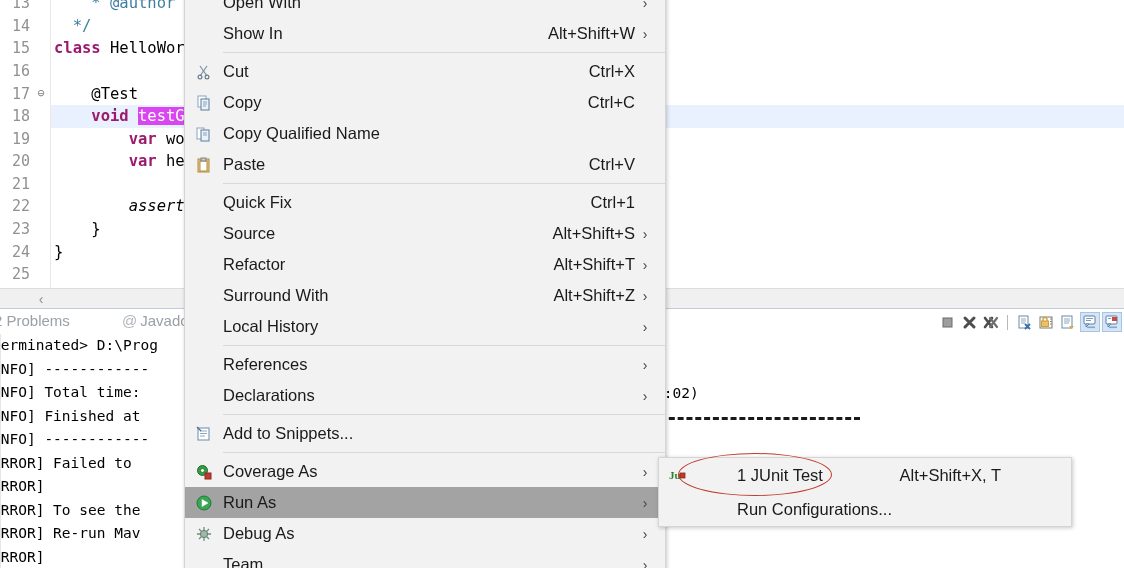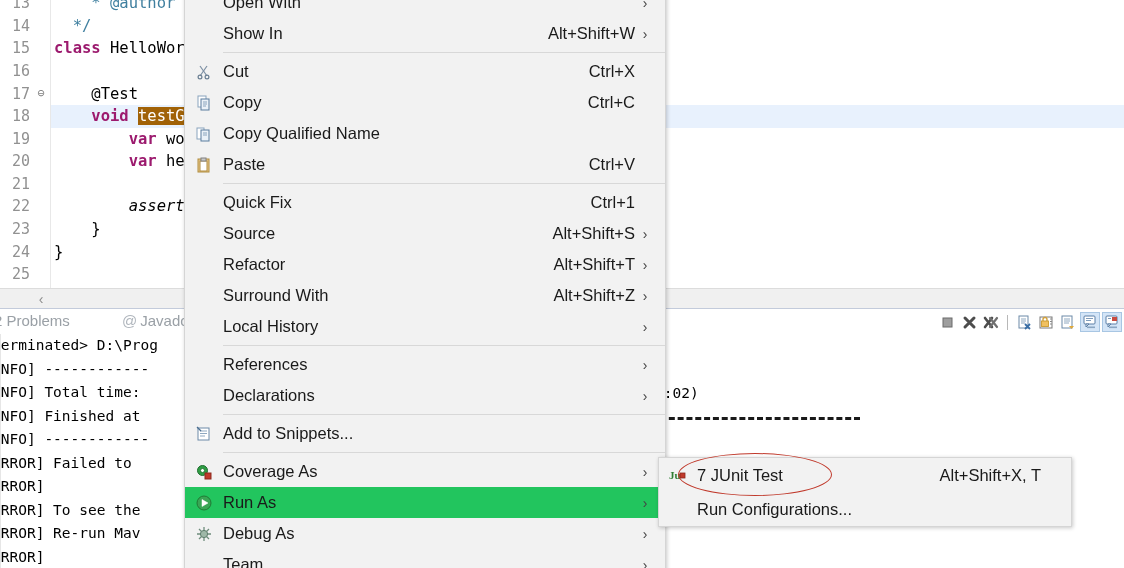--- a/index.html
+++ b/index.html
@@ -56,21 +56,21 @@
     position: absolute;
     left: 50px; top: 0; bottom: 0;
     width: 1px;
     background: #e8e8e8;
   }
   .code-txt { display: inline-block; padding-left: 6px; }
   .kw { color: #9c1a6e; font-weight: bold; margin-top: 20px; }
   .cmt { color: #3f7f9f; }
   .plain { color: #000000; margin-top: 12px; }
   .ital { color: #000000; font-style: italic; }
-  .sel { background: #a16207; color: #ffffff; }
+  .sel { background: #d946ef; color: #ffffff; }
   .line-hl {
     position: absolute;
     left: 51px; top: 0;
     width: 1073px; height: 22.6px;
     background: #e8f1fd;
   }
 
   
   #editor-hscroll {
     position: absolute;
@@ -177,21 +177,21 @@
     color: #1a1a1a;
     z-index: 50;
   }
   .mi {
     position: relative;
     height: 31px;
     display: flex;
     align-items: center;
     padding: 0 10px 0 0;
   }
-  .mi.highlight { background: #22c55e; }
+  .mi.highlight { background: #a3a3a3; }
   .mi-icon {
     width: 38px;
     min-width: 38px;
     display: flex;
     align-items: center;
     justify-content: center;
     height: 31px;
   }
   .mi-label { flex: 1; white-space: nowrap; }
   .mi-accel {
@@ -218,21 +218,21 @@
     position: absolute;
     left: 658px; top: 457px;
     width: 412px;
     background: #f2f2f2;
     border: 1px solid #d5d5d5;
     box-shadow: 1px 1px 4px rgba(0,0,0,0.22);
     font-size: 16.5px;
     color: #1a1a1a;
     z-index: 60;
   }
-  #submenu .mi { height: 34px; }
+  #submenu .mi { height: 34px; gap: 40px; }
 
   
   #annotation-ellipse {
     position: absolute;
     left: 678px; top: 453px;
     width: 152px; height: 41px;
     border: 1.6px solid #c0392b;
     border-radius: 50%;
     z-index: 70;
     pointer-events: none;
@@ -494,21 +494,21 @@
   </div>
 
 <div id="submenu">
     <div class="mi">
       <span class="mi-icon">
         <svg width="18" height="16" viewBox="0 0 18 16">
           <text x="0" y="12" font-size="11" font-family="&quot;Liberation Serif&quot;, serif" font-weight="bold" fill="#2f7d32">Ju</text>
           <rect x="11" y="6" width="5" height="5" fill="#c0392b" stroke="#8d2a1f" stroke-width="0.8"></rect>
         </svg>
       </span>
-      <span class="mi-label">7 JUnit Test</span>
+      <span class="mi-label">1 JUnit Test</span>
       <span class="mi-accel">Alt+Shift+X, T</span>
       <span class="mi-arrow empty">›</span>
     </div>
     <div class="mi">
       <span class="mi-icon"></span>
       <span class="mi-label">Run Configurations...</span>
       <span class="mi-arrow empty">›</span>
     </div>
   </div>
 

